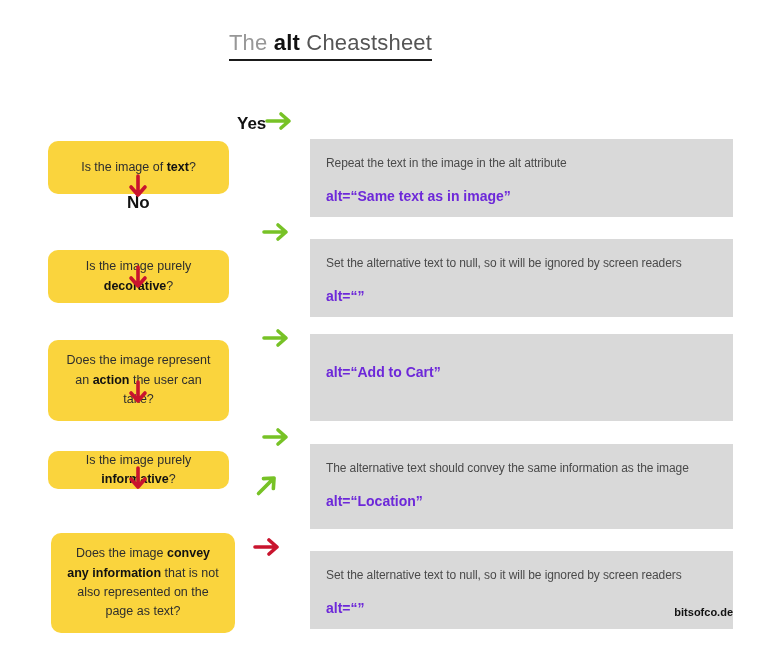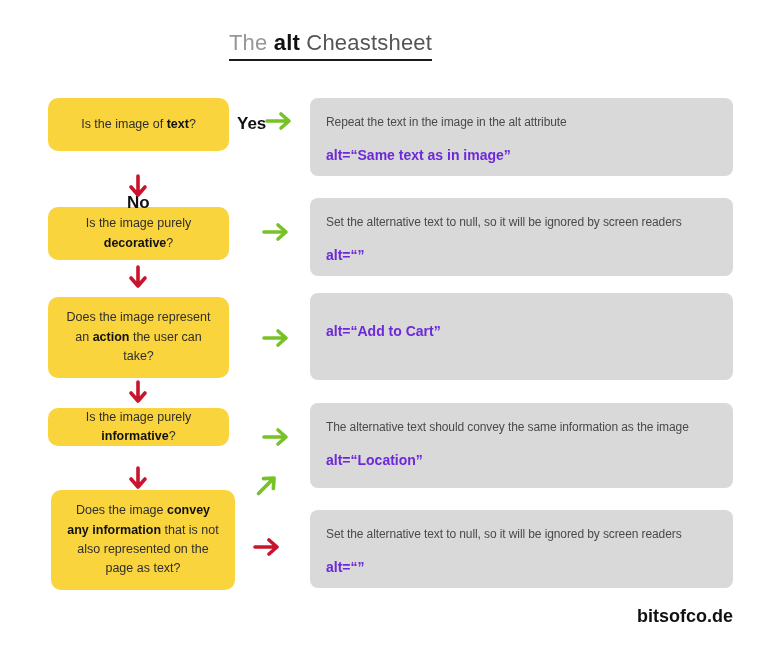--- a/index.html
+++ b/index.html
@@ -38,37 +38,39 @@
     background: #FAD43D;
     border-radius: 10px;
     display: flex;
     align-items: center;
     justify-content: center;
     text-align: center;
     padding: 8px 14px;
     color: #2e2e2e;
     font-size: 12.5px;
     line-height: 1.55;
+    margin-top: 43px;
   }
   .qbox b { color: #111111; font-weight: 700; }
   .q1 { top: 98px;  left: 48px; width: 181px; height: 53px;  }
   .q2 { top: 207px; left: 48px; width: 181px; height: 53px;  }
   .q3 { top: 297px; left: 48px; width: 181px; height: 81px;  }
   .q4 { top: 408px; left: 48px; width: 181px; height: 38px;  }
   .q5 { top: 490px; left: 51px; width: 184px; height: 100px; }
 
   
   .abox {
     position: absolute;
     left: 310px;
     width: 423px;
     background: #D9D9D9;
-    border-radius: 8px;
+    border-radius: 0;
     padding: 15px 8px 13px 16px;
     color: #4a4a4a;
+    margin-top: 41px;
   }
   .abox .desc {
     font-size: 12px;
     line-height: 1.55;
     letter-spacing: -0.1px;
     color: #4a4a4a;
   }
   .abox .code {
     margin-top: 15px;
     font-size: 14px;
@@ -104,21 +106,21 @@
   .ar-right-4 { top: 427px; left: 261px; }
   .ar-down-4  { top: 465px; left: 128px; }
   .ar-diag-5  { top: 475px; left: 252px; transform: rotate(-45deg); }
   .ar-right-5 { top: 537px; left: 252px; }
 
   
   .brand {
     position: absolute;
     top: 606px;
     right: 47px;
-    font-size: 18px;
+    font-size: 11px;
     font-weight: 700;
     color: #111111;
   }
 </style>
 </head>
 <body>
 
 <div class="canvas">
 
   <div class="title-wrap">

